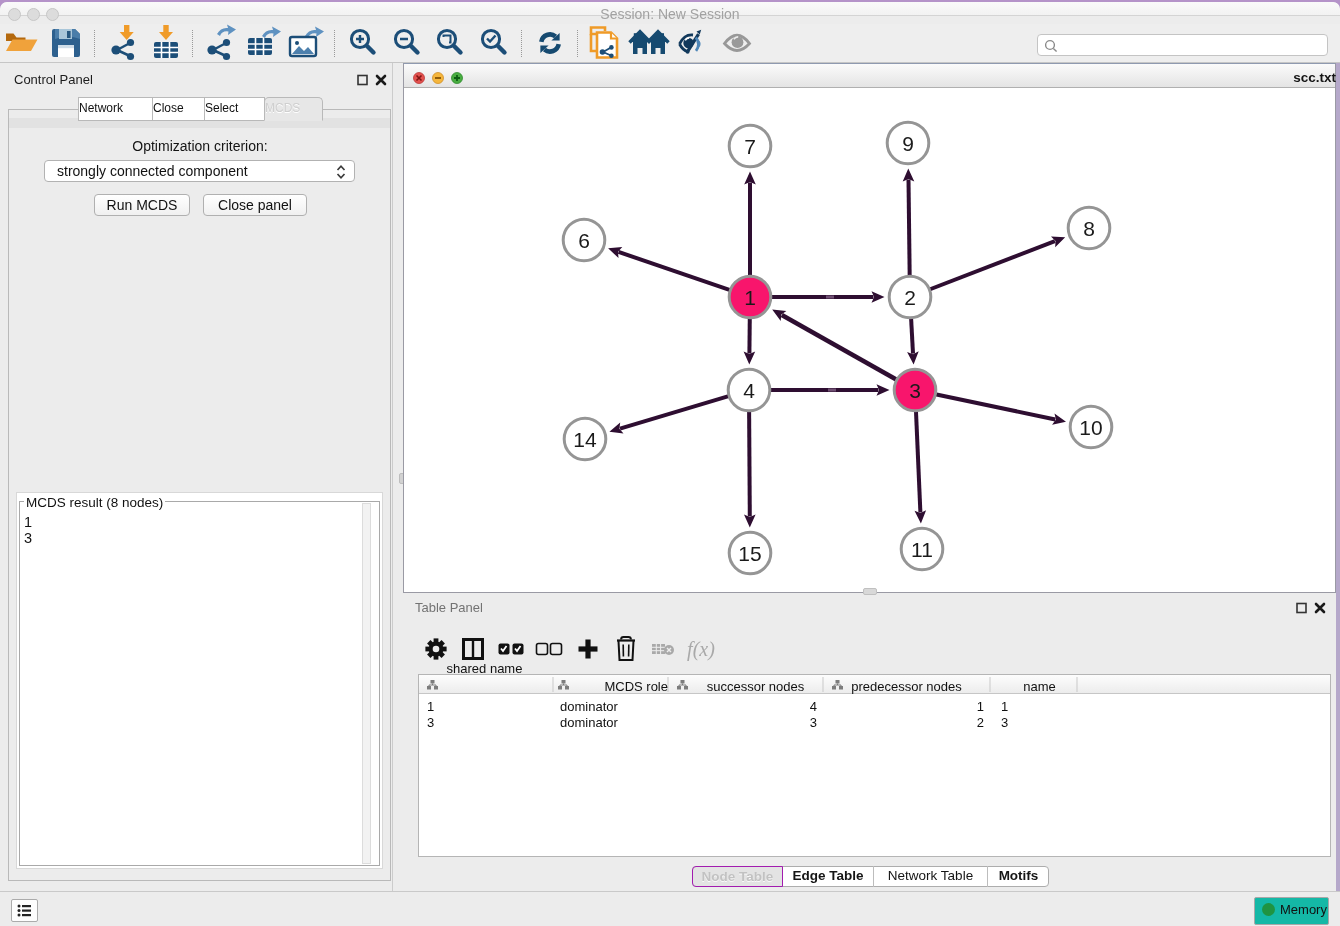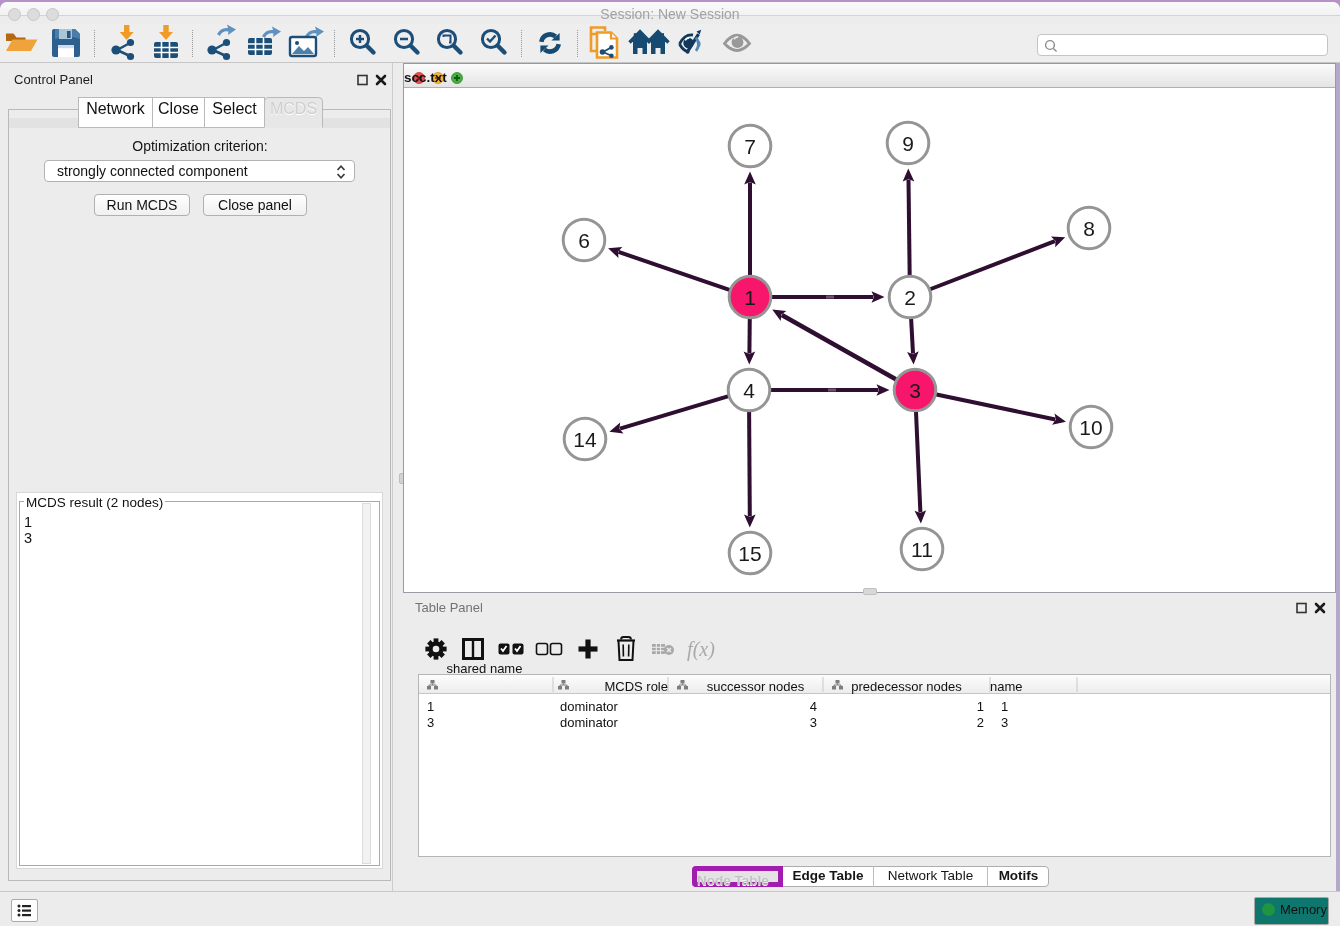--- a/index.html
+++ b/index.html
@@ -5,21 +5,21 @@
 html,body{width:1340px;height:926px;overflow:hidden}
 body{background:#b593c9;font-family:"Liberation Sans",sans-serif;position:relative}
 .app{position:absolute;left:0;top:2px;right:0;height:924px;background:#ececec;border-radius:7px 7px 0 0;overflow:hidden}
 .titlebar{position:absolute;left:0;top:0;right:0;height:14px;background:linear-gradient(#fafafa,#f2f2f2);border-bottom:1px solid #d4d4d4;border-radius:7px 7px 0 0}
 .tl{position:absolute;top:6px;width:13px;height:13px;border-radius:50%;background:#dcdcdc;border:1px solid #c6c6c6}
 .title{position:absolute;top:4px;left:0;right:0;text-align:center;font-size:14px;color:#a2a2a2}
 .toolbar{position:absolute;left:0;top:22px;right:0;height:39px;background:#eeeeee;border-bottom:1px solid #c6c6c6}
 .tsep{position:absolute;top:6px;height:27px;width:0;border-left:1px dotted #999}
 .search{position:absolute;left:1037px;top:10px;width:291px;height:22px;background:#fff;border:1px solid #c4c4c4;border-radius:4px}
 .hbtn{position:absolute;font-family:"Liberation Sans",sans-serif}
-.ctab{position:absolute;top:95px;height:31px;background:#fff;border:1px solid #b9b9b9;font-size:16px;text-align:center;line-height:21px;color:#111}
+.ctab{position:absolute;top:95px;height:24px;background:#fff;border:1px solid #b9b9b9;font-size:12px;text-align:left;line-height:21px;color:#111}
 .btn{position:absolute;background:linear-gradient(#ffffff,#f0f0f0);border:1px solid #b0b0b0;border-radius:4px;font-size:14px;color:#111;text-align:center}
 .cell{position:absolute;font-size:13px;color:#111;white-space:nowrap}
 </style></head>
 <body>
 <div class="app">
 <div class="titlebar">
 <div class="tl" style="left:8px"></div>
       <div class="tl" style="left:27px"></div>
       <div class="tl" style="left:46px"></div>
 <div class="title">Session: New Session</div>
@@ -213,40 +213,40 @@
 <svg width="12" height="16" viewBox="0 0 12 16" style="position:absolute;right:7px;top:3px">
         <path d="M2.5,6 L6,2.2 L9.5,6" fill="none" stroke="#3c3c3c" stroke-width="1.7"></path>
         <path d="M2.5,10 L6,13.8 L9.5,10" fill="none" stroke="#3c3c3c" stroke-width="1.7"></path>
       </svg>
 </div>
 <div class="btn" style="left:94px;top:192px;width:96px;height:22px;line-height:20px">Run MCDS</div>
 <div class="btn" style="left:203px;top:192px;width:104px;height:22px;line-height:20px">Close panel</div>
 
 <div style="position:absolute;left:16px;top:490px;width:367px;height:377px;background:#fff;border:1px solid #d8d8d8"></div>
 <div style="position:absolute;left:19px;top:499px;width:361px;height:365px;border:1px solid #a9a9a9"></div>
-<div class="hbtn" style="left:24px;top:493px;font-size:13.5px;color:#111;background:#fff;padding:0 2px">MCDS result (2 nodes)</div>
+<div class="hbtn" style="left:24px;top:493px;font-size:13.5px;color:#111;background:#fff;padding:0 2px">MCDS result (8 nodes)</div>
 <div style="position:absolute;left:362px;top:501px;width:9px;height:361px;background:#f2f2f2;border:1px solid #dcdcdc"></div>
 <div class="hbtn" style="left:24px;top:512px;font-size:14.5px;color:#111">1</div>
 <div class="hbtn" style="left:24px;top:528px;font-size:14.5px;color:#111">3</div>
 
 <div style="position:absolute;left:392px;top:61px;width:11px;height:828px;background:#ececec;border-left:1px solid #cccccc"></div>
 <div style="position:absolute;left:399px;top:471px;width:6px;height:11px;background:#d2d2d2;border:1px solid #bdbdbd;border-radius:2px"></div>
 <div style="position:absolute;left:1336px;top:61px;width:4px;height:828px;background:#b5a8ca"></div>
 
 <div style="position:absolute;left:403px;top:61px;width:933px;height:530px;background:#fff;border:1px solid #9a9aa4;border-top:1px solid #8f9ab0"></div>
 <div style="position:absolute;left:404px;top:62px;width:931px;height:24px;background:linear-gradient(#fbfbfb,#e4e4e4);border-bottom:1px solid #b0b0b0"></div>
 <svg width="70" height="16" viewBox="0 0 70 16" style="position:absolute;left:412px;top:68px">
 <circle cx="7" cy="8" r="5.5" fill="#e4514e" stroke="#b83a38" stroke-width="0.8"></circle>
       <path d="M4.5,5.5 L9.5,10.5 M9.5,5.5 L4.5,10.5" stroke="#7e1513" stroke-width="1.6"></path>
 <circle cx="26" cy="8" r="5.5" fill="#f5b63c" stroke="#cf8f2a" stroke-width="0.8"></circle>
       <line x1="23" y1="8" x2="29" y2="8" stroke="#8f5c0a" stroke-width="1.8"></line>
 <circle cx="45" cy="8" r="5.5" fill="#49ad41" stroke="#2f8a2d" stroke-width="0.8"></circle>
       <path d="M42,8 H48 M45,5 V11" stroke="#0c5d12" stroke-width="1.8"></path>
 </svg>
-<div class="hbtn" style="left:404px;top:68px;width:932px;text-align:left;font-size:13.5px;font-weight:bold;color:#141414">scc.txt</div>
+<div class="hbtn" style="left:404px;top:68px;width:932px;text-align:right;font-size:13.5px;font-weight:bold;color:#141414">scc.txt</div>
 <div style="position:absolute;left:404px;top:86px;width:931px;height:504px;background:#fff">
 <svg width="932" height="503" viewBox="0 0 932 503" style="position:absolute;left:0;top:0">
 <line x1="346.0" y1="189.5" x2="346.0" y2="94.5" stroke="#2e0e31" stroke-width="4"></line>
 <path d="M346.0,83.5 L351.8,96.5 L346.0,93.9 L340.2,96.5 Z" fill="#2e0e31"></path>
 <line x1="327.6" y1="202.7" x2="214.5" y2="163.9" stroke="#2e0e31" stroke-width="4"></line>
 <path d="M204.1,160.3 L218.3,159.0 L214.0,163.7 L214.5,170.0 Z" fill="#2e0e31"></path>
 <line x1="365.5" y1="209.0" x2="469.5" y2="209.0" stroke="#2e0e31" stroke-width="4"></line>
 <path d="M480.5,209.0 L467.5,214.8 L470.1,209.0 L467.5,203.2 Z" fill="#2e0e31"></path>
 <line x1="345.8" y1="228.5" x2="345.4" y2="265.5" stroke="#2e0e31" stroke-width="4"></line>
 <path d="M345.3,276.5 L339.6,263.4 L345.4,266.1 L351.2,263.6 Z" fill="#2e0e31"></path>
@@ -397,48 +397,48 @@
           <rect x="-1" y="6" width="4" height="3.5"></rect>
           <rect x="6" y="6" width="4" height="3.5"></rect>
           <path d="M4.5,3.5 V5 M1,6 V5 H8 V6" stroke="#7d7d7d" stroke-width="1" fill="none"></path>
         </g>
 </g>
 </svg>
 <div class="cell" style="left:427px;top:659px;width:115px;text-align:center">shared name</div>
 <div class="cell" style="left:569px;top:677px;width:99px;text-align:right">MCDS role</div>
 <div class="cell" style="left:688px;top:677px;width:135px;text-align:center">successor nodes</div>
 <div class="cell" style="left:833px;top:677px;width:147px;text-align:center">predecessor nodes</div>
-<div class="cell" style="left:990px;top:677px;width:99px;">name</div>
+<div class="cell" style="left:990px;top:677px;width:99px;text-align:center">name</div>
 <div class="cell" style="left:427px;top:697px">1</div>
 <div class="cell" style="left:560px;top:697px">dominator</div>
 <div class="cell" style="left:668px;top:697px;width:149px;text-align:right">4</div>
 <div class="cell" style="left:823px;top:697px;width:161px;text-align:right">1</div>
 <div class="cell" style="left:1001px;top:697px">1</div>
 <div class="cell" style="left:427px;top:713px">3</div>
 <div class="cell" style="left:560px;top:713px">dominator</div>
 <div class="cell" style="left:668px;top:713px;width:149px;text-align:right">3</div>
 <div class="cell" style="left:823px;top:713px;width:161px;text-align:right">2</div>
 <div class="cell" style="left:1001px;top:713px">3</div>
 
 <div style="position:absolute;left:692px;top:864px;width:357px;height:21px;background:#fff;border:1px solid #adadad;border-radius:4px"></div>
-<div style="position:absolute;left:692px;top:864px;width:91px;height:21px;background:#e3e3e3;border:5px solid #a21caf;border-radius:4px 0 0 4px;color:#c2c2c2;text-shadow:0 1px 0 #fafafa;font-size:13.5px;font-weight:bold;line-height:20px">Node Table</div>
+<div style="position:absolute;left:692px;top:864px;width:91px;height:21px;background:#e3e3e3;border:1px solid #a21caf;border-radius:4px 0 0 4px;color:#c2c2c2;text-shadow:0 1px 0 #fafafa;font-size:13.5px;font-weight:bold;text-align:center;line-height:20px">Node Table</div>
 <div style="position:absolute;left:783px;top:864px;width:91px;height:21px;border-right:1px solid #bdbdbd;font-size:13.5px;font-weight:bold;color:#151515;text-align:center;line-height:20px">Edge Table</div>
 <div style="position:absolute;left:874px;top:864px;width:114px;height:21px;border-right:1px solid #bdbdbd;font-size:13.5px;font-weight:normal;color:#151515;text-align:center;line-height:20px">Network Table</div>
 <div style="position:absolute;left:988px;top:864px;width:61px;height:21px;font-size:13.5px;font-weight:bold;color:#151515;text-align:center;line-height:20px">Motifs</div>
 
 <div style="position:absolute;left:0;top:889px;width:1340px;height:35px;background:#ececec;border-top:1px solid #c9c9c9"></div>
 <div style="position:absolute;left:11px;top:897px;width:27px;height:23px;background:#fdfdfd;border:1px solid #ababab;border-radius:2px">
 <svg width="25" height="21" viewBox="0 0 25 21">
         <g fill="#222">
           <circle cx="7" cy="6" r="1.5"></circle>
           <circle cx="7" cy="10.5" r="1.5"></circle>
           <circle cx="7" cy="15" r="1.5"></circle>
           <rect x="10" y="5" width="9" height="2.2"></rect>
           <rect x="10" y="9.5" width="9" height="2.2"></rect>
           <rect x="10" y="14" width="9" height="2.2"></rect>
         </g>
       </svg>
 </div>
-<div style="position:absolute;left:1254px;top:895px;width:75px;height:28px;background:#0f766e;border:1px solid #a8a8a8;border-radius:2px">
+<div style="position:absolute;left:1254px;top:895px;width:75px;height:28px;background:#14b8a6;border:1px solid #a8a8a8;border-radius:2px">
 <div style="position:absolute;left:7px;top:5px;width:13px;height:13px;border-radius:50%;background:#1f9441"></div>
 <div style="position:absolute;left:25px;top:4px;font-size:13px;color:#111">Memory</div>
 </div>
 </div>
 
 </body></html>

